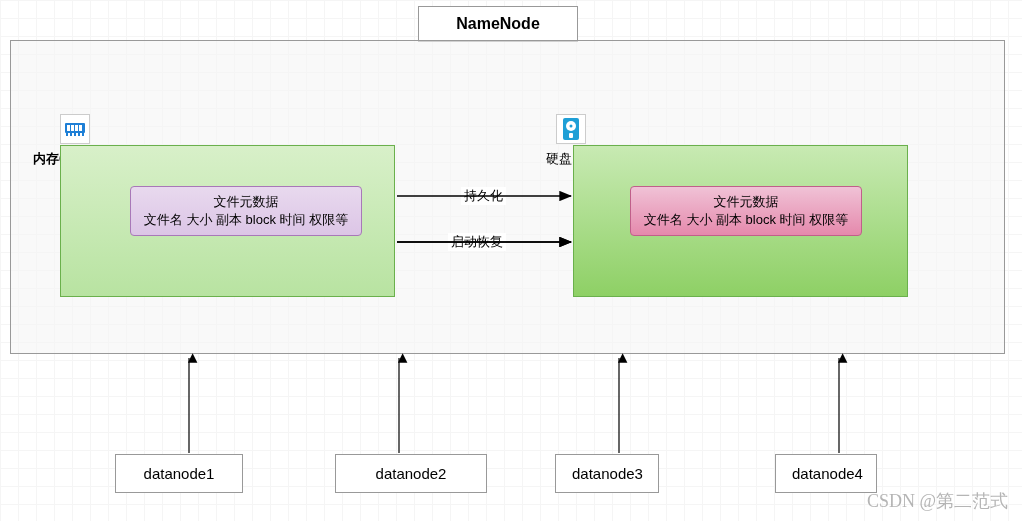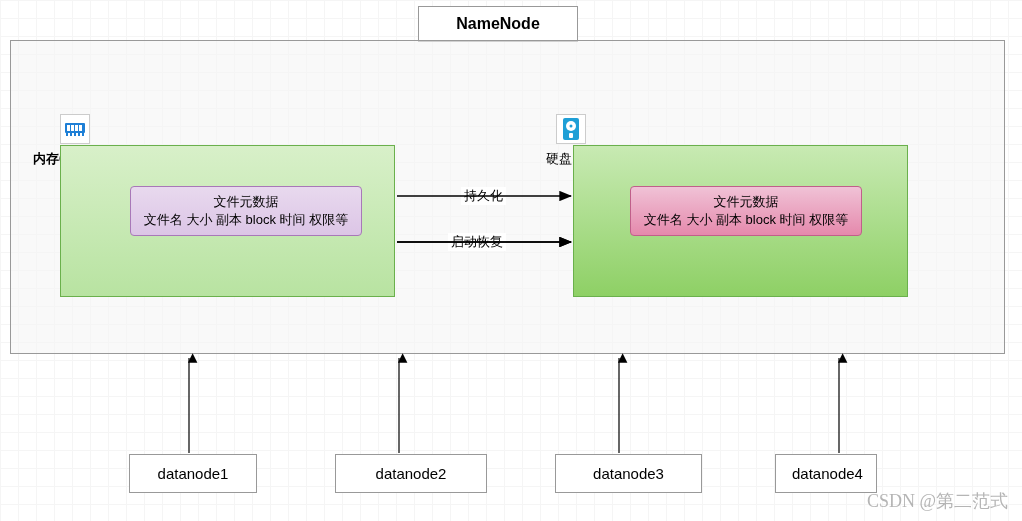--- a/index.html
+++ b/index.html
@@ -143,27 +143,27 @@
 <div class="green-box green-right" style="left:573px; top:145px; width:335px; height:152px;"></div>
 
 <div class="meta-box meta-pink" style="left:630px; top:186px; width:232px;">
   <div>文件元数据</div>
   <div>文件名 大小 副本 block 时间 权限等</div>
 </div>
 
 <div class="arrow-label" style="left:461px; top:187px;">持久化</div>
 <div class="arrow-label" style="left:448px; top:233px;">启动恢复</div>
 
-<div class="node-box" style="left:129px; top:454px; width:128px;">
+<div class="node-box" style="left:115px; top:454px; width:128px;">
   <span>datanode1</span>
 </div>
 <div class="node-box" style="left:335px; top:454px; width:152px;">
   <span>datanode2</span>
 </div>
-<div class="node-box" style="left:555px; top:454px; width:147px;">
+<div class="node-box" style="left:555px; top:454px; width:104px;">
   <span>datanode3</span>
 </div>
 <div class="node-box" style="left:775px; top:454px; width:102px;">
   <span>datanode4</span>
 </div>
 
 <svg class="connector" width="1022" height="521">
   <defs>
     <marker id="arrowR" markerWidth="10" markerHeight="8" refX="9" refY="4" orient="auto">
       <polygon points="0 0, 10 4, 0 8" fill="#000"></polygon>

